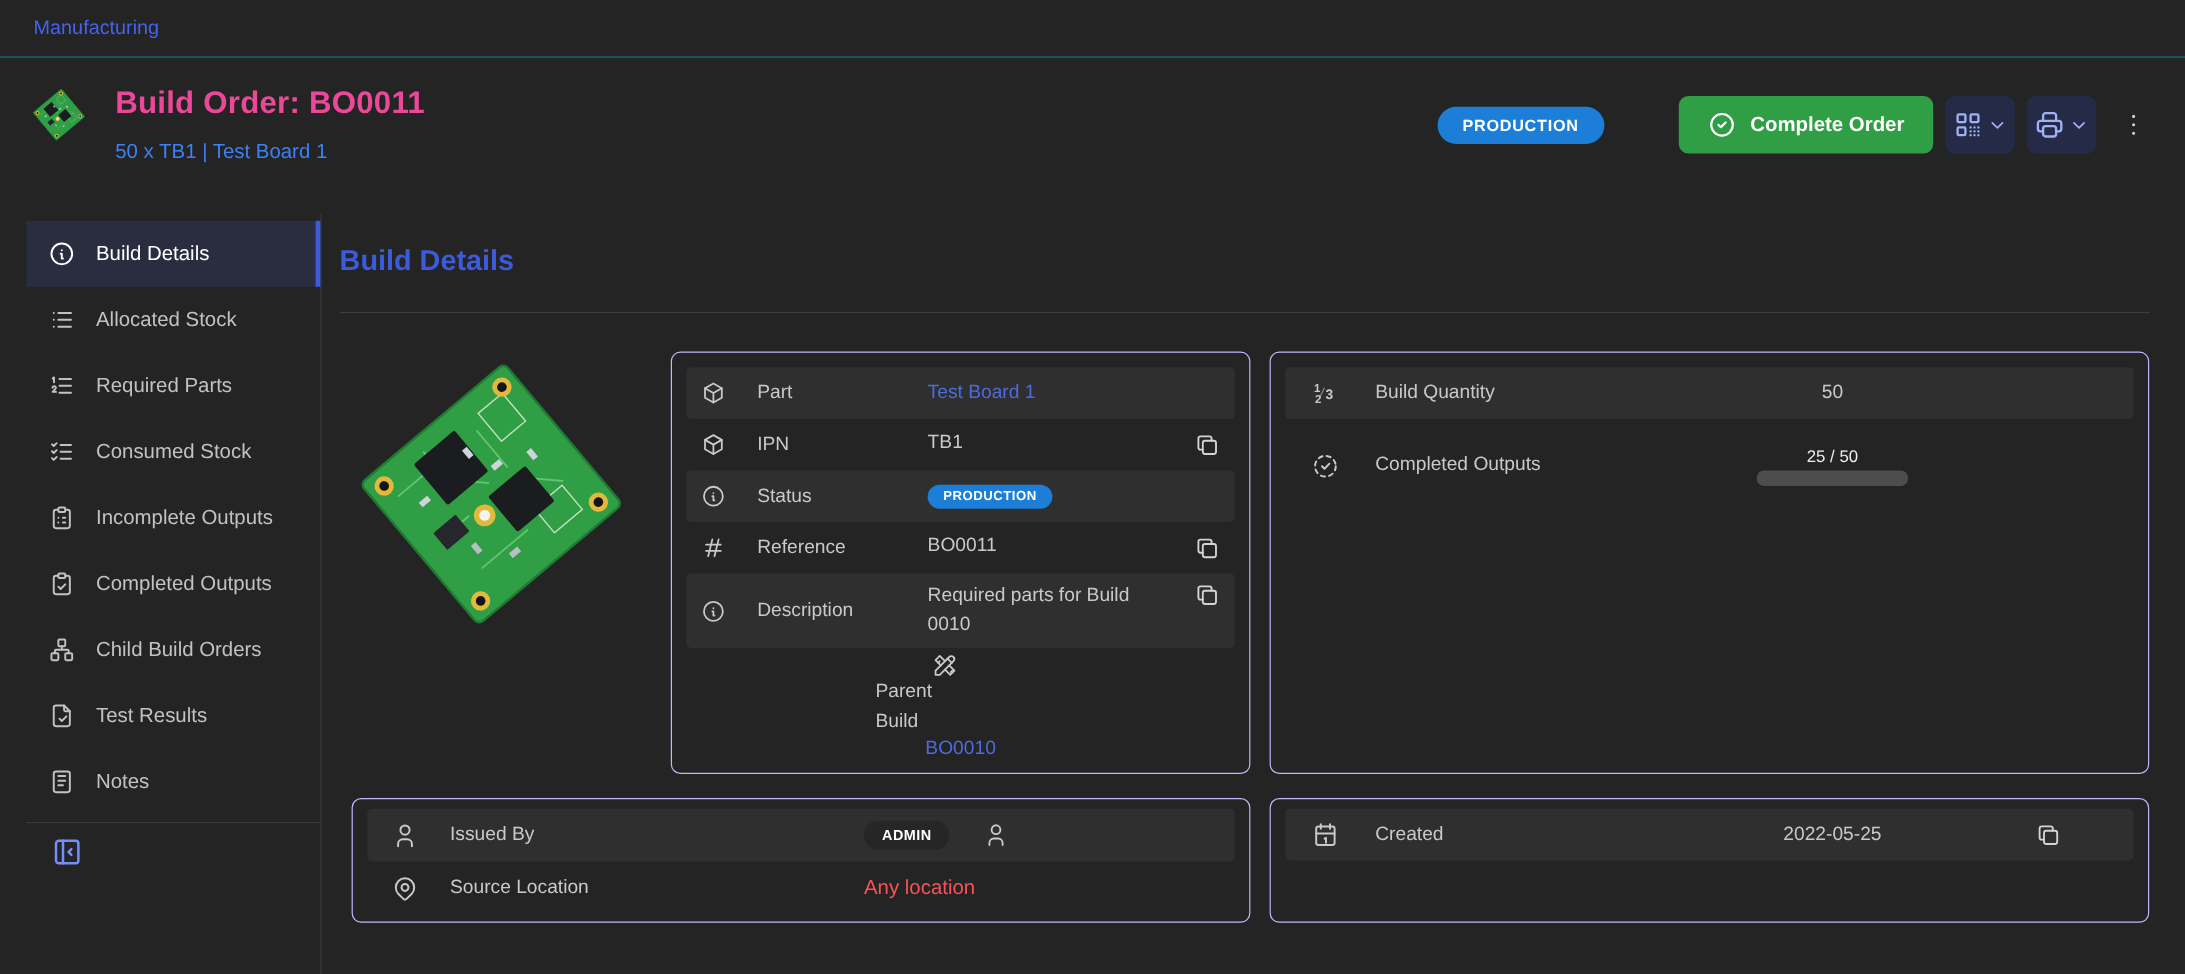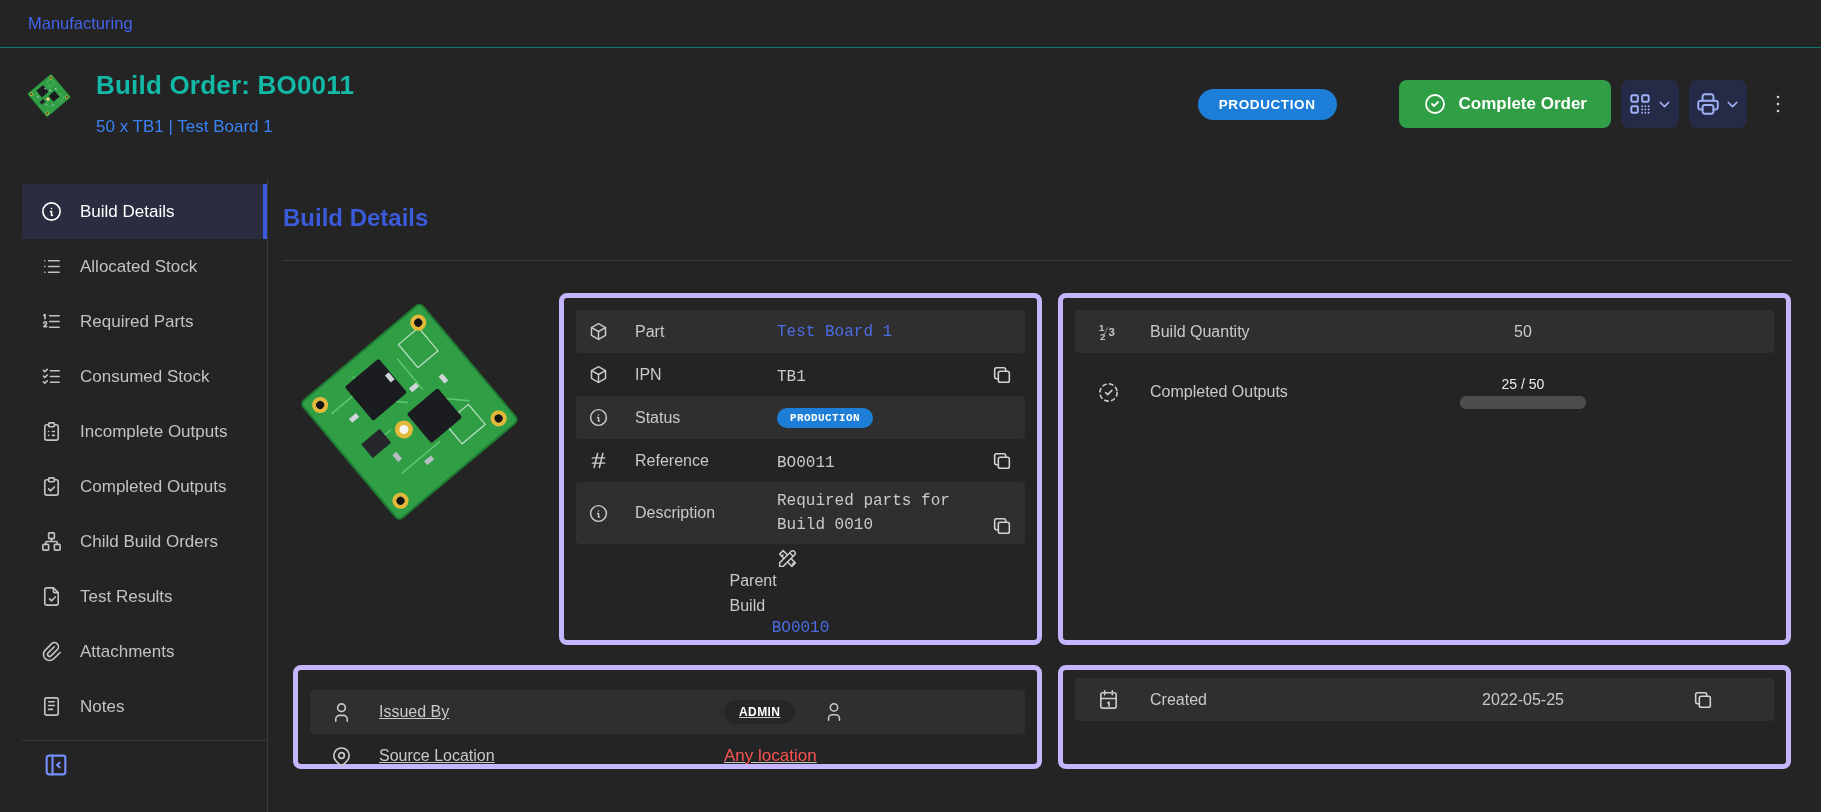--- a/index.html
+++ b/index.html
@@ -17,21 +17,21 @@
   .topbar {
     height:48px; display:flex; align-items:center;
     padding:0 28px; border-bottom:1px solid #0f766e;
   }
   .crumb { color:#4263eb; font-size:16.5px; text-decoration:none; cursor:pointer; }
 
   
   .page-header { display:flex; align-items:flex-start; padding:22px 26px 12px 26px; height:130px; }
   .thumb { width:46px; height:46px; border-radius:4px; overflow:hidden; flex:0 0 auto; margin-top:2px; }
   .titles { margin-left:24px; }
-  .page-title { color:#14b8a6; font-size:26px; font-weight:bold; letter-spacing:0.2px; }
+  .page-title { color:#ec4899; font-size:26px; font-weight:bold; letter-spacing:0.2px; }
   .page-subtitle { margin-top:16px; color:#3b82f6; font-size:17px; }
   .header-actions { margin-left:auto; display:flex; align-items:center; margin-top:10px; }
   .status-pill {
     background:#1c7ed6; color:#fff; font-weight:bold; font-size:13.5px;
     letter-spacing:0.6px; padding:8px 21px; border-radius:16px; text-transform:uppercase;
   }
   .btn-complete {
     margin-left:62px; display:flex; align-items:center; gap:12px;
     background:#2f9e44; color:#fff; border:none; cursor:pointer;
     height:48px; padding:0 24px; border-radius:8px; font-size:17px; font-weight:bold;
@@ -74,36 +74,36 @@
   
   .main { flex:1; padding:14px 30px 0 15px; }
   .main-heading { color:#3b5bdb; font-size:24px; font-weight:bold; margin:12px 0 0 0; }
   .main-hr { border:none; border-top:1px solid #3d3d3d; margin:28px 0 0 0; }
 
   .content-grid {
     margin-top:32px; padding-left:10px;
     display:grid; grid-template-columns:250px 483px 1fr;
     grid-template-rows:352px 104px; gap:20px 16px;
   }
-  .panel { border:5px solid #c4b5fd; border-radius:8px; background:#242424; }
+  .panel { border:1px solid #c4b5fd; border-radius:8px; background:#242424; }
   .pcb-wrap { width:232px; height:232px; align-self:start; }
   .details-panel { padding:12px; }
   .quantity-panel { padding:12px; }
-  .issued-panel { grid-column:1 / 3; padding:20px 12px;text-decoration:underline; }
+  .issued-panel { grid-column:1 / 3; padding:8px 12px; }
   .created-panel { padding:8px 12px; }
 
   .row { display:flex; align-items:center; border-radius:4px; }
   .row.striped { background:#2f2f2f; }
 
   
   .drow { min-height:43px; padding:4px 12px; }
   .drow .ic { width:21px; height:21px; margin-right:26px; color:#c9c9c9; flex:0 0 auto; }
   .drow .lbl { width:118px; margin-right:24px; color:#c9c9c9; flex:0 0 auto; }
   .drow .lbl.narrow { width:64px; margin-right:78px; line-height:1.55; }
-  .drow .val { flex:1; display:flex; align-items:flex-end;font-family:Liberation Mono, monospace; }
+  .drow .val { flex:1; display:flex; align-items:flex-start; }
   .drow.tall { min-height:62px; }
   .drow.xtall { min-height:76px; align-items:center;flex-direction:column; }
   .link { color:#4d6be0; text-decoration:none; cursor:pointer; }
   .copy { margin-left:auto; width:22px; height:22px; color:#d4d4d4; cursor:pointer; flex:0 0 auto; }
   .mini-pill {
     background:#1c7ed6; color:#fff; font-weight:bold; font-size:11px; letter-spacing:0.4px;
     padding:4px 13px; border-radius:12px; text-transform:uppercase;
   }
   .wrapval { max-width:178px; word-break:break-all; line-height:1.5; }
 
@@ -308,28 +308,20 @@
             <path d="M14 3v4a1 1 0 0 0 1 1h4"></path>
             <path d="M19 8v11a2 2 0 0 1-2 2H7a2 2 0 0 1-2-2V5a2 2 0 0 1 2-2h7l5 5z"></path>
             <path d="M10 14.5l2 2 4-4"></path>
           </svg>
         </span>
       <span class="sb-lbl">Test Results</span>
     </div>
     <div class="sb-item">
       <span class="sb-ic icon">
           <svg viewBox="0 0 24 24" fill="none" stroke="currentColor" stroke-width="1.7" stroke-linecap="round" stroke-linejoin="round">
-            <path d="M15 7l-6.5 6.5a1.5 1.5 0 0 0 3 3l6.5-6.5a3 3 0 0 0-6-6l-6.5 6.5a4.5 4.5 0 0 0 9 9L21 13"></path>
-          </svg>
-        </span>
-      <span class="sb-lbl">Attachments</span>
-    </div>
-    <div class="sb-item">
-      <span class="sb-ic icon">
-          <svg viewBox="0 0 24 24" fill="none" stroke="currentColor" stroke-width="1.7" stroke-linecap="round" stroke-linejoin="round">
             <rect x="5" y="3" width="14" height="18" rx="2"></rect>
             <path d="M9 7h6M9 11h6M9 15h4"></path>
           </svg>
         </span>
       <span class="sb-lbl">Notes</span>
     </div>
     <hr class="sb-divider">
     <button class="sb-collapse icon">
       <svg viewBox="0 0 24 24" fill="none" stroke="currentColor" stroke-width="1.8" stroke-linecap="round" stroke-linejoin="round">
           <rect x="4" y="4" width="16" height="16" rx="2"></rect>

